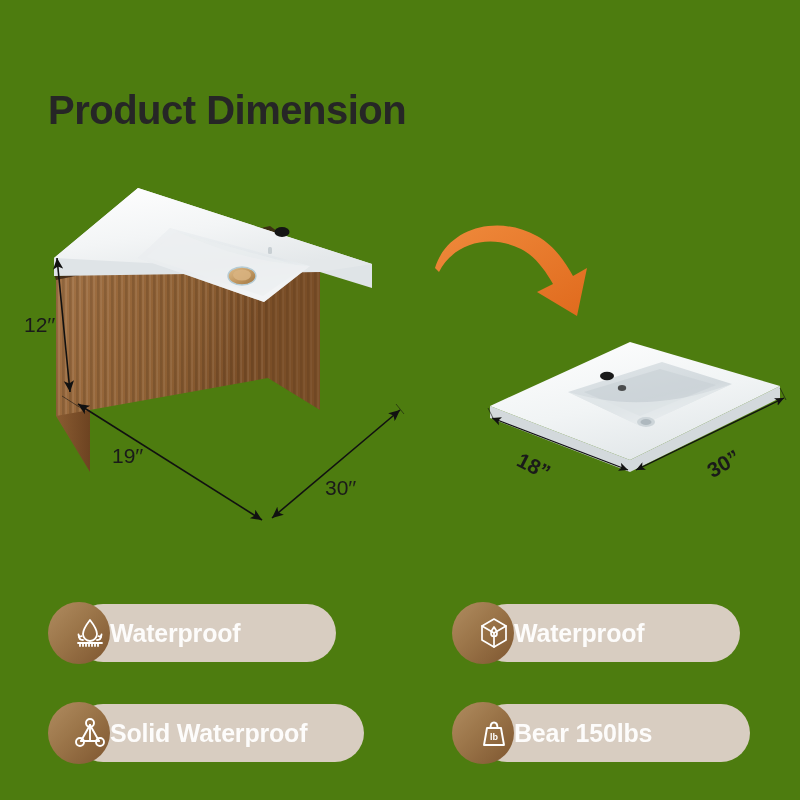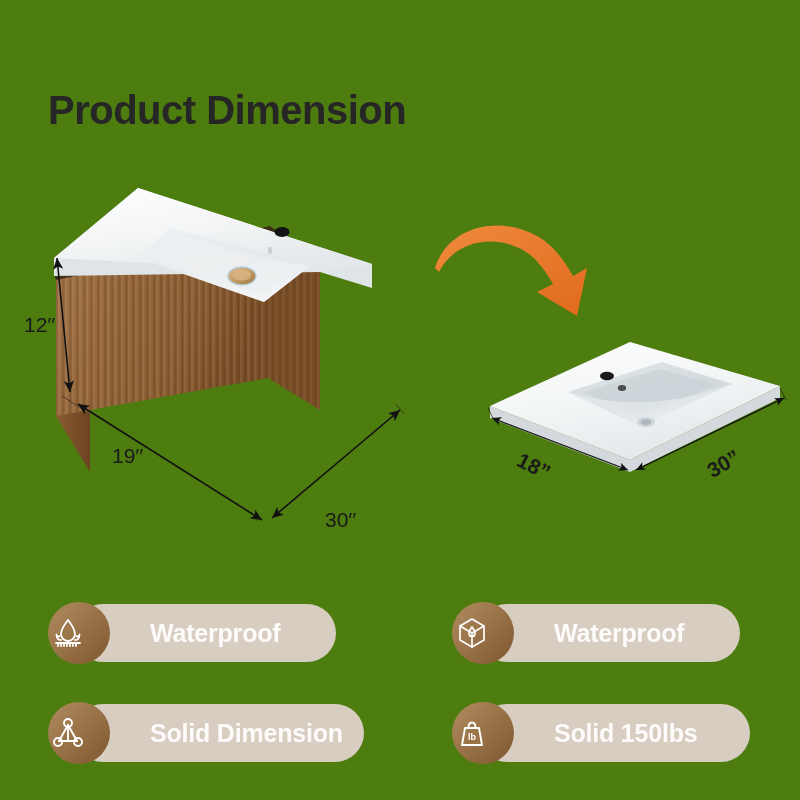--- a/index.html
+++ b/index.html
@@ -60,21 +60,20 @@
   }
   #dim-depth-label {
     left: 112px;
     top: 444px;
     font-size: 21px;
   }
   #dim-width-label {
     left: 325px;
     top: 476px;
     font-size: 21px;
-    margin-top: 32px;
   }
   #sink-depth-label {
     left: 524px;
     top: 448px;
     font-size: 21px;
     font-weight: bold;
     transform: rotate(27deg);
     transform-origin: left top;
   }
   #sink-width-label {
@@ -98,39 +97,39 @@
     left: 26px;
     top: 0;
     height: 58px;
     background: #d8cdc1;
     border-radius: 29px;
     display: flex;
     align-items: center;
   }
   .badge-text {
     position: relative;
-    margin-left: 76px;
+    margin-left: 36px;
     font-size: 25px;
     font-weight: bold;
     color: #fdfcfb;
     white-space: nowrap;
     letter-spacing: -0.2px;
     text-align: center;
   }
   .badge-circle {
     position: absolute;
     left: 0;
     top: -2px;
     width: 62px;
     height: 62px;
     border-radius: 50%;
     background: linear-gradient(135deg, #b08c60 0%, #9b7549 45%, #7e5630 100%);
     display: flex;
     align-items: center;
-    justify-content: flex-start;
+    justify-content: flex-end;
     z-index: 2;
   }
   .badge-circle svg { display: block; }
 
   #badge-waterproof-left  { left: 48px;  top: 604px; width: 290px; }
   #badge-solid-structure  { left: 48px;  top: 704px; width: 290px; }
   #badge-waterproof-right { left: 452px; top: 604px; width: 290px; }
   #badge-bear-weight      { left: 452px; top: 704px; width: 290px; }
 
   #badge-waterproof-left  .badge-pill { width: 262px; }
@@ -305,21 +304,21 @@
         <line x1="19" y1="33" x2="19" y2="30"></line>
         <line x1="22" y1="33" x2="22" y2="30"></line>
         <line x1="25" y1="33" x2="25" y2="30"></line>
         <line x1="28" y1="33" x2="28" y2="30"></line>
       </svg>
     </div>
   </div>
 
   <div class="badge" id="badge-solid-structure">
     <div class="badge-pill">
-      <span class="badge-text">Solid Dimension</span>
+      <span class="badge-text">Solid Waterproof</span>
     </div>
     <div class="badge-circle">
       <svg width="40" height="40" viewBox="0 0 40 40" fill="none" stroke="#ffffff" stroke-width="1.9" stroke-linecap="round" stroke-linejoin="round">
         <line x1="20" y1="12" x2="11" y2="28"></line>
         <line x1="20" y1="12" x2="29" y2="28"></line>
         <line x1="11" y1="28" x2="29" y2="28"></line>
         <line x1="20" y1="12" x2="20" y2="28"></line>
         <circle cx="20" cy="10" r="4"></circle>
         <circle cx="10" cy="29" r="4"></circle>
         <circle cx="30" cy="29" r="4"></circle>
@@ -336,21 +335,21 @@
         <polygon points="20,6 32,13 32,27 20,34 8,27 8,13"></polygon>
         <polyline points="8,13 20,20 32,13"></polyline>
         <line x1="20" y1="20" x2="20" y2="34"></line>
         <path d="M20 14 C20 14 17 18 17 20.5 a3 3 0 0 0 6 0 C23 18 20 14 20 14 Z"></path>
       </svg>
     </div>
   </div>
 
   <div class="badge" id="badge-bear-weight">
     <div class="badge-pill">
-      <span class="badge-text">Solid 150lbs</span>
+      <span class="badge-text">Bear 150lbs</span>
     </div>
     <div class="badge-circle">
       <svg width="40" height="40" viewBox="0 0 40 40" fill="none" stroke="#ffffff" stroke-width="1.9" stroke-linecap="round" stroke-linejoin="round">
         <path d="M13 15 L27 15 L30 32 L10 32 Z"></path>
         <path d="M16.5 15 C16.5 11 17.8 9.5 20 9.5 C22.2 9.5 23.5 11 23.5 15"></path>
         <text x="20" y="27" text-anchor="middle" font-family="Liberation Sans, sans-serif" font-size="9" font-weight="bold" fill="#ffffff" stroke="none">lb</text>
       </svg>
     </div>
   </div>
 

